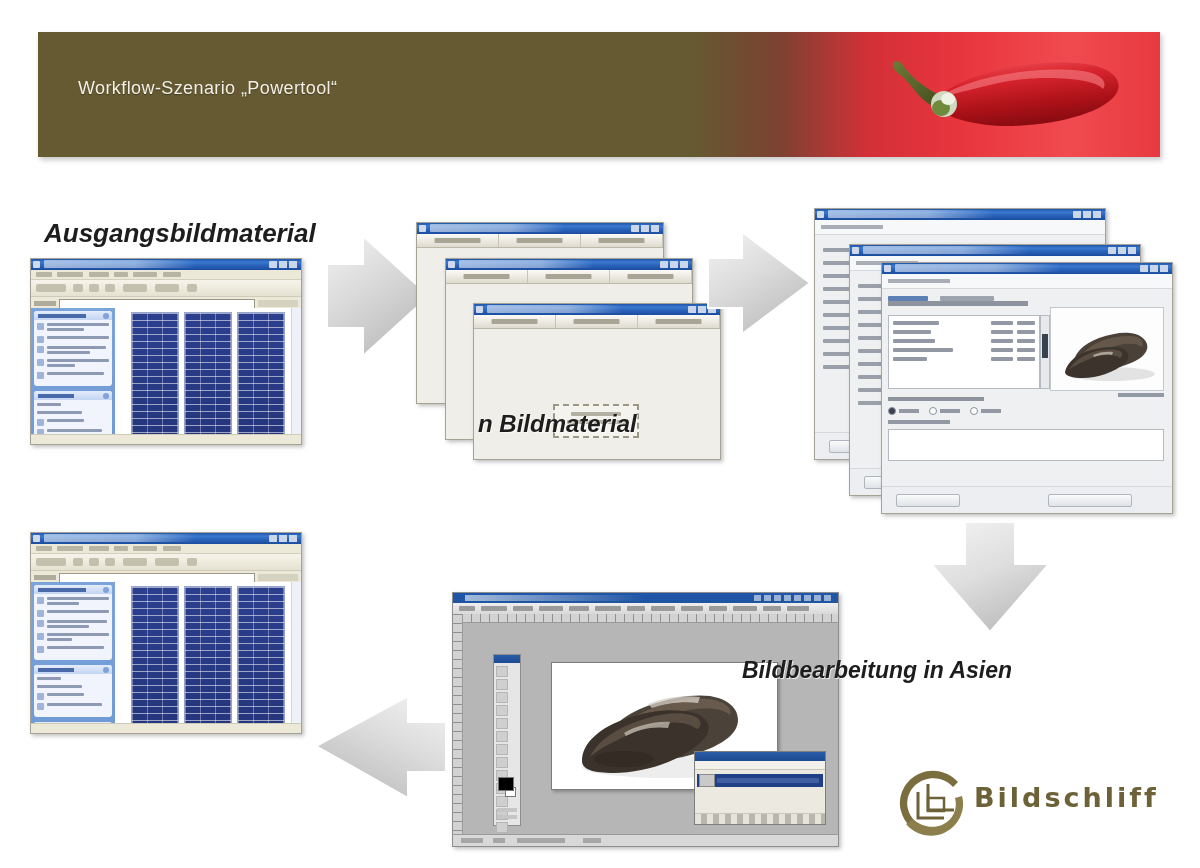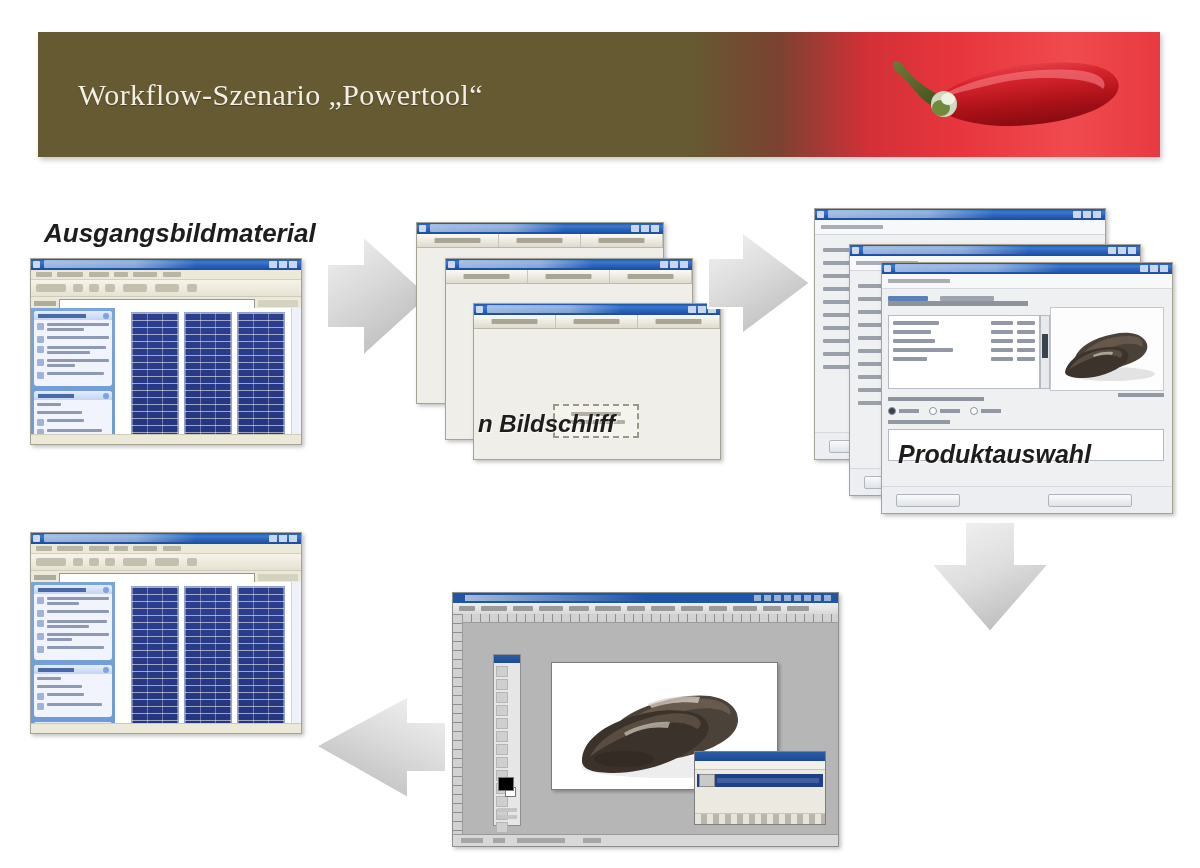--- a/index.html
+++ b/index.html
@@ -14,22 +14,22 @@
 
   
   .banner{
     position:absolute;left:38px;top:32px;width:1122px;height:125px;
     background:linear-gradient(90deg,#655a31 0%,#655a31 58%,#7b4231 66%,#d33038 74%,#e8353d 82%,#f04a4f 92%,#e73a40 100%);
     box-shadow:2px 3px 5px rgba(0,0,0,.22);
     overflow:hidden;
   }
   .banner-title{
     position:absolute;left:40px;top:46px;
-    color:#f3efe6;font-size:30px;letter-spacing:.4px;
-    font-family:Liberation Serif, serif;
+    color:#f3efe6;font-size:18px;letter-spacing:.4px;
+    font-family:Liberation Sans, sans-serif;
     text-shadow:0 1px 1px rgba(0,0,0,.35);
     white-space:nowrap;
   }
   .chili{
     position:absolute;left:760px;top:12px;width:340px;height:105px;
   }
 
   
   .caption{
     position:absolute;
@@ -402,21 +402,21 @@
         </div>
       <div class="mw-tab">
           <i></i>
         </div>
     </div>
     <div class="dashbox">
       <i></i>
         <i></i>
     </div>
   </div>
-  <div class="caption" id="cap-mitarbeiter">n Bildschliff</div>
+  <div class="caption" id="cap-mitarbeiter">n Bildmaterial</div>
 
   <svg class="arrow" style="left:706px;top:222px;width:110px;height:122px;" viewBox="0 0 110 122">
     <defs>
       <linearGradient id="agr2" x1="0" y1="0" x2="0.6" y2="1">
         <stop offset="0" stop-color="#f4f4f4"></stop>
           <stop offset="0.5" stop-color="#dcdcdc"></stop>
           <stop offset="1" stop-color="#bfbfbf"></stop>
       </linearGradient>
     </defs>
     <path d="M2 36 L36 36 L36 10 L104 61 L36 112 L36 86 L2 86 Z" fill="url(#agr2)" stroke="#ffffff" stroke-width="2"></path>
@@ -549,21 +549,20 @@
       </svg>
     </div>
     <div class="pd-caption"></div>
     <div class="pd-note"></div>
     <div class="pd-textarea"></div>
     <div class="pd-footer">
       <span class="pd-btn" style="left:14px;width:62px"></span>
       <span class="pd-btn" style="left:166px;width:82px"></span>
     </div>
   </div>
-  <div class="caption" id="cap-produkt">Produktauswahl</div>
 
   <svg class="arrow" style="left:925px;top:520px;width:130px;height:128px;" viewBox="0 0 130 128">
     <defs>
       <linearGradient id="agd" x1="0" y1="0" x2="0.5" y2="1">
         <stop offset="0" stop-color="#f4f4f4"></stop>
           <stop offset="0.55" stop-color="#dedede"></stop>
           <stop offset="1" stop-color="#c0c0c0"></stop>
       </linearGradient>
     </defs>
     <path d="M40 2 L90 2 L90 44 L124 44 L65 112 L6 44 L40 44 Z" fill="url(#agd)" stroke="#ffffff" stroke-width="2"></path>
@@ -644,20 +643,21 @@
         <div class="lfoot"></div>
       </div>
     </div>
     <div class="ps-status">
       <i style="left:8px;width:22px"></i>
         <i style="left:40px;width:12px"></i>
       <i style="left:64px;width:48px"></i>
         <i style="left:130px;width:18px"></i>
     </div>
   </div>
+  <div class="caption" id="cap-asien">Bildbearbeitung in Asien</div>
 
   <svg class="arrow" style="left:310px;top:688px;width:140px;height:120px;" viewBox="0 0 140 120">
     <defs>
       <linearGradient id="agl" x1="1" y1="0" x2="0.4" y2="1">
         <stop offset="0" stop-color="#f4f4f4"></stop>
           <stop offset="0.5" stop-color="#dcdcdc"></stop>
           <stop offset="1" stop-color="#bfbfbf"></stop>
       </linearGradient>
     </defs>
     <path d="M136 34 L98 34 L98 8 L6 58 L98 110 L98 84 L136 84 Z" fill="url(#agl)" stroke="#ffffff" stroke-width="2"></path>
@@ -778,14 +778,26 @@
       <div class="exp-grid">
         <div class="thumbcol"></div>
         <div class="thumbcol"></div>
         <div class="thumbcol"></div>
       </div>
     </div>
     <div class="exp-scroll"></div>
     <div class="exp-status"></div>
   </div>
 
+  <div class="logo">
+    <svg width="88" height="74" viewBox="0 0 88 74">
+      <path d="M70 16 C61 6 46 2 33 7 C17 13 9 30 13 45 C16 57 26 66 38 68 L39 61 C29 59 22 52 20 43 C17 31 24 18 36 14 C46 10 58 13 65 21 Z" fill="#7a6d3e"></path>
+      <path d="M18 58 C27 69 43 73 56 67 C71 60 78 44 74 30 L67 32 C70 43 65 54 54 59 C44 63 32 60 25 53 Z" fill="#8d7f4b"></path>
+      <g stroke="#6d6138" stroke-width="3" fill="none">
+        <path d="M30 26 L30 52 L56 52"></path>
+        <path d="M40 18 L40 44 L66 44"></path>
+      </g>
+      <rect x="40" y="32" width="16" height="13" fill="none" stroke="#6d6138" stroke-width="2.5"></rect>
+    </svg>
+    <div class="logo-text">Bildschliff</div>
+  </div>
 
 </div>
 
 </body></html>

